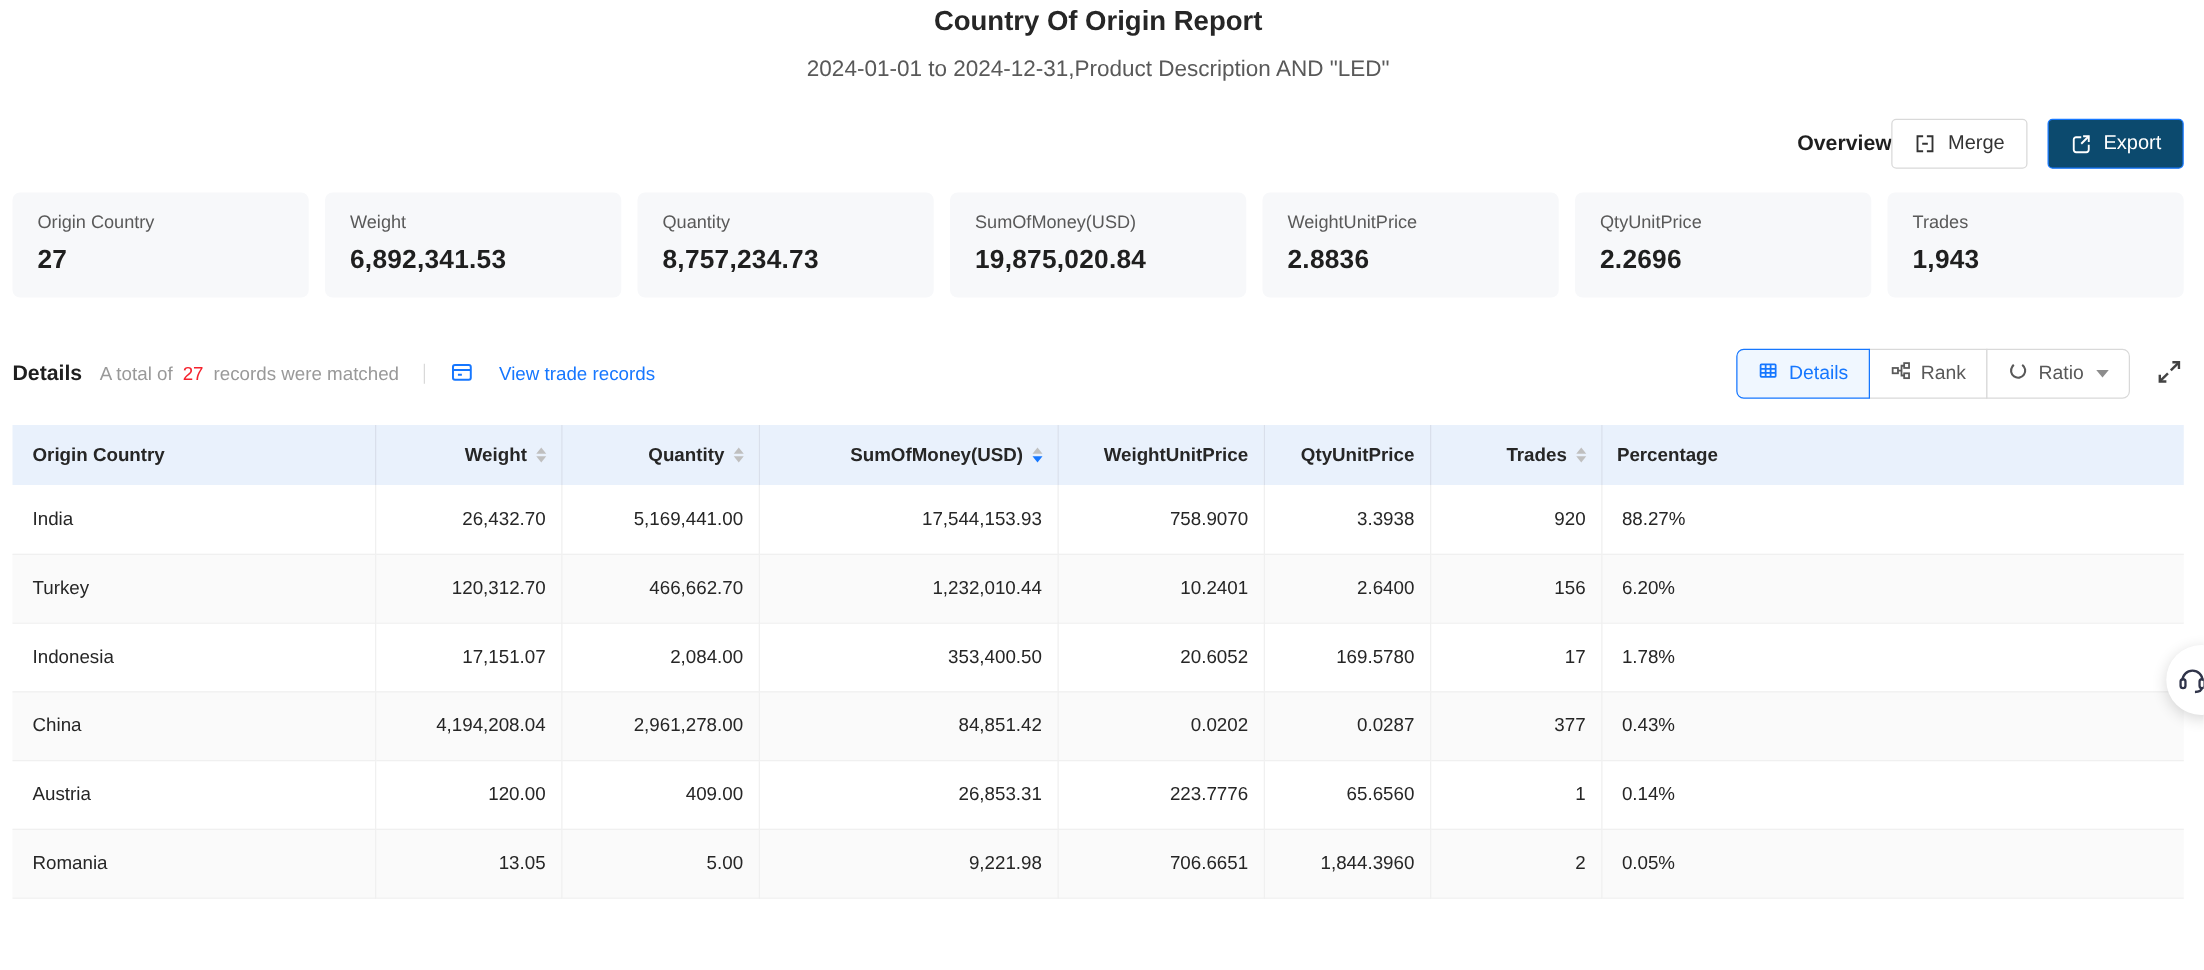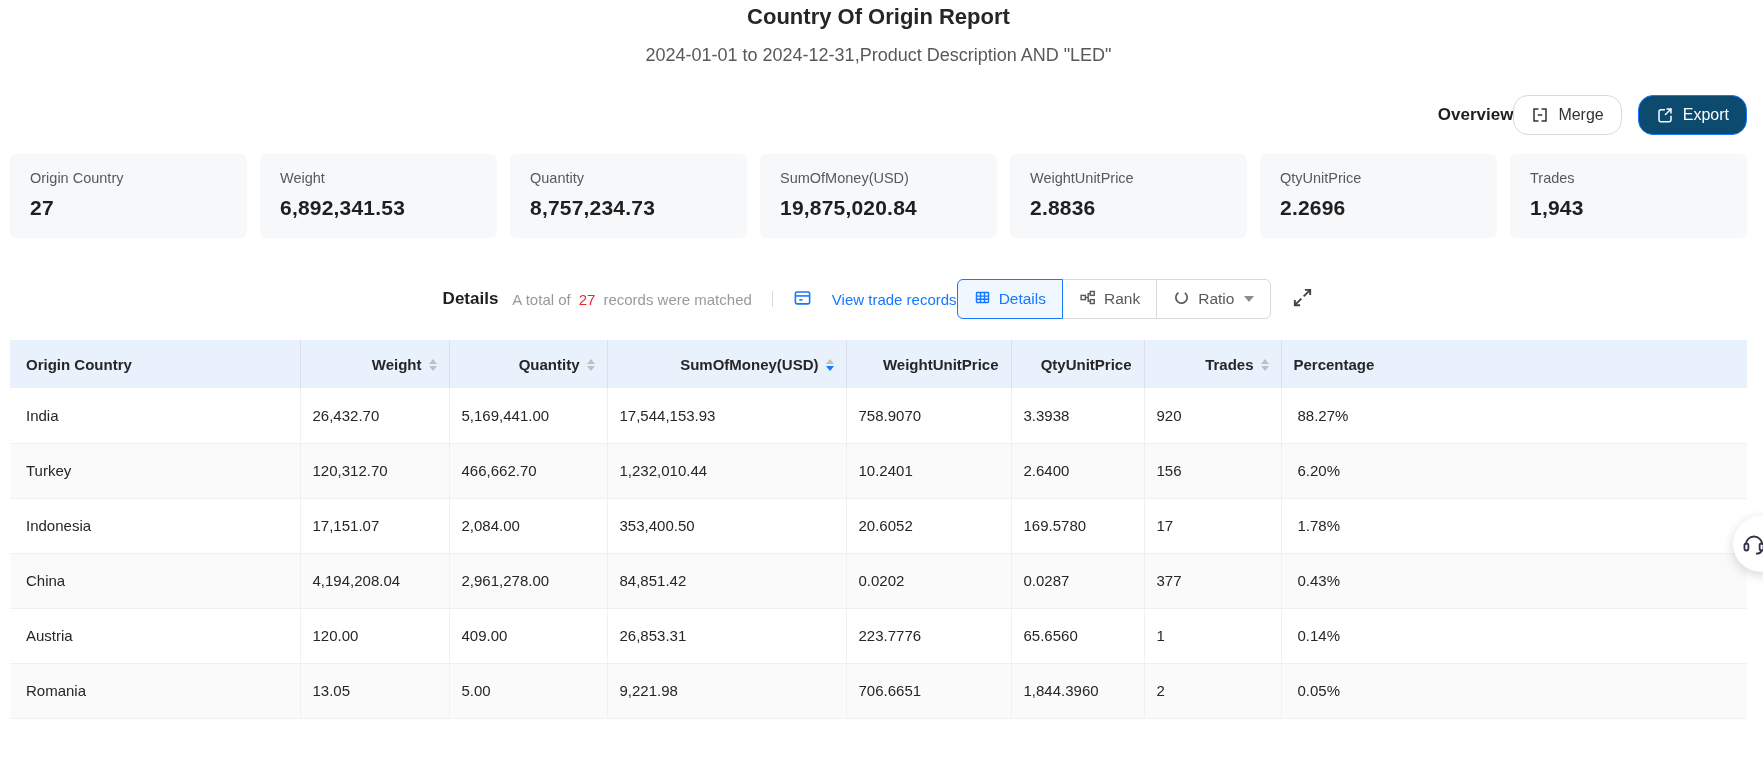--- a/index.html
+++ b/index.html
@@ -13,32 +13,32 @@
 
   
   .report-title { text-align:center; font-size:22px; font-weight:600; color:#262626; }
   .report-subtitle { text-align:center; font-size:18px; color:#595959; margin-top:15px; }
 
   
   .overview-bar { margin-top:28px; display:flex; justify-content:flex-end; align-items:center; height:42px; }
   .section-heading { font-size:17px; font-weight:700; color:#1f1f1f; }
   .bar-actions { display:flex; gap:16px; align-items:center; }
   .btn { display:inline-flex; align-items:center; gap:9px; height:40px; padding:0 17px;
-         border-radius:15px; font-size:16px; cursor:pointer; background:#fff; border:1px solid #d9d9d9; color:#333; }
+         border-radius:4px; font-size:16px; cursor:pointer; background:#fff; border:1px solid #d9d9d9; color:#333; }
   .btn svg { display:block; }
   .btn-export { background:#0c4a6e; border-color:#1677ff; color:#fff; }
 
   
   .cards { display:flex; gap:13px; margin-top:18px; }
   .card { flex:1; background:#f7f8fa; border-radius:6px; padding:16px 20px 18px; }
   .card-label { font-size:14.5px; color:#595959; }
   .card-value { font-size:21px; font-weight:700; color:#1f1f1f; margin-top:10px; letter-spacing:.2px; }
 
   
-  .details-bar { margin-top:40px; display:flex; justify-content:center; align-items:center; height:42px; }
+  .details-bar { margin-top:40px; display:flex; justify-content:space-between; align-items:center; height:42px; }
   .details-left { display:flex; align-items:center; gap:14px; }
   .match-text { font-size:15px; color:#999; display:inline-flex; gap:8px; align-items:center; }
   .match-count { color:#f5222d; }
   .v-divider { width:1px; height:16px; background:#d9d9d9; display:inline-block; margin:0 6px; }
   .trade-link { display:inline-flex; align-items:center; gap:20px; color:#1677ff; font-size:15px; cursor:pointer; text-decoration:none; }
   .details-right { display:flex; align-items:center; gap:20px; }
   .seg-group { display:flex; }
   .seg-btn { display:inline-flex; align-items:center; gap:8px; height:40px; padding:0 16px;
              background:#fff; border:1px solid #d9d9d9; color:#595959; font-size:15.5px; cursor:pointer; }
   .seg-btn + .seg-btn { margin-left:-1px; }
@@ -60,21 +60,21 @@
   th .th-inner { display:inline-flex; align-items:center; gap:7px; vertical-align:middle; }
   .sorter { display:inline-flex; flex-direction:column; gap:2px; }
   .sorter i { display:block; width:0; height:0; border-left:4.5px solid transparent; border-right:4.5px solid transparent; }
   .sorter .up { border-bottom:5.5px solid #bfbfbf; }
   .sorter .down { border-top:5.5px solid #bfbfbf; }
   .sorter .down.active { border-top-color:#1677ff; }
   tbody td { height:55px; font-size:15px; color:#262626; padding:0 12px;
              border-bottom:1px solid #f0f0f0; border-right:1px solid #f0f0f0; background:#fff; }
   tbody td:last-child { border-right:none; }
   tbody tr:nth-child(even) td { background:#fafafa; }
-  td.num { }
+  td.num { text-align:right; }
   td.left, th.pad-l, td.pad-l { padding-left:16px; }
 
   
   .support-fab { position:absolute; top:516px; right:-26px; width:56px; height:56px; border-radius:50%;
                  background:#fff; box-shadow:0 3px 12px rgba(0,0,0,.16); display:flex; align-items:center;
                  padding-left:8px; cursor:pointer; color:#30344a; border:none; }
 </style>
 </head>
 <body>
 

